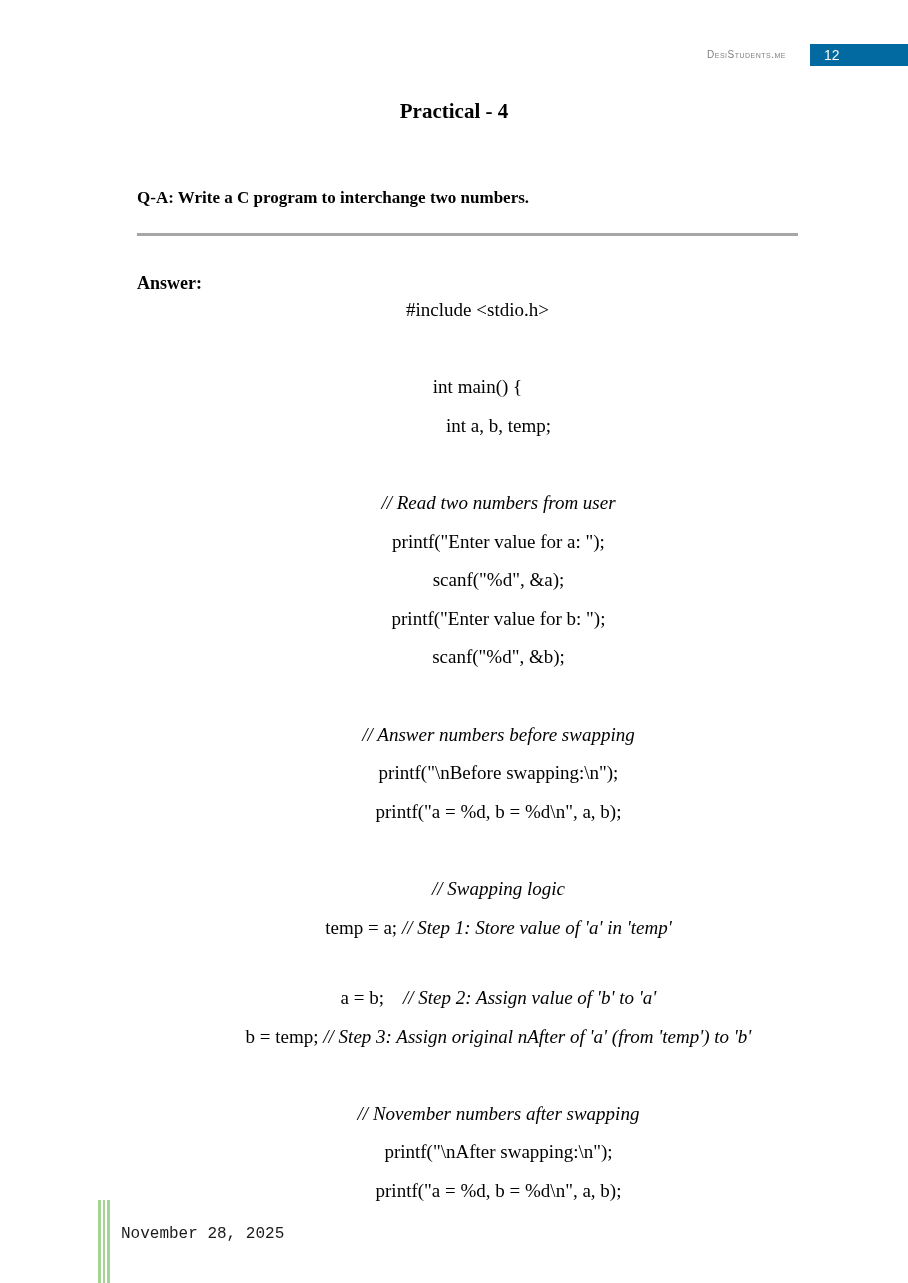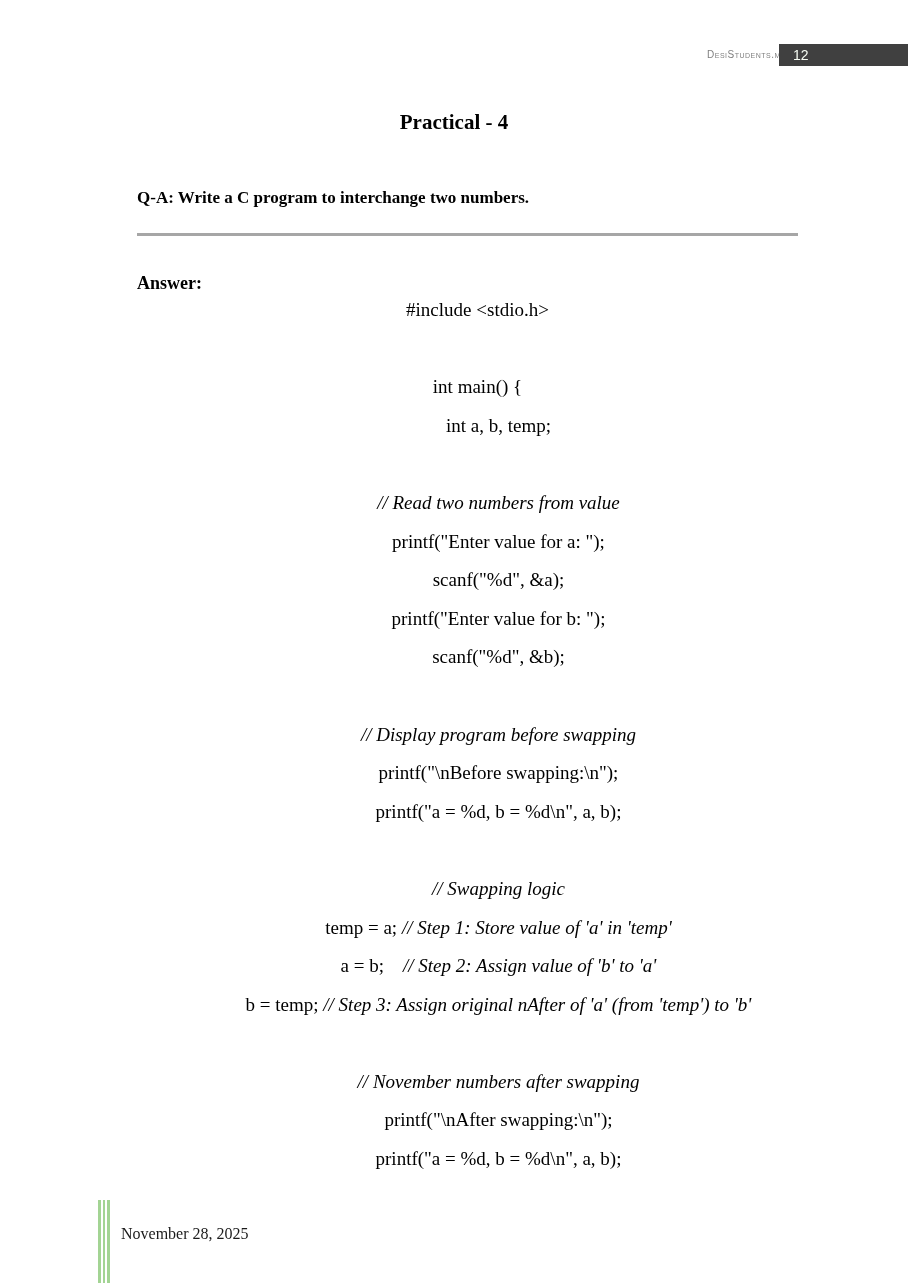--- a/index.html
+++ b/index.html
@@ -22,35 +22,35 @@
     font-variant: small-caps;
     font-size: 10px;
     letter-spacing: 0.5px;
     color: #7f7f7f;
     line-height: 22px;
   }
   .page-badge {
     position: absolute;
     top: 44px;
     right: 0;
-    width: 129px;
+    width: 98px;
     height: 22px;
-    background: #404040;
+    background: #0369a1;
     box-sizing: border-box;
     padding-left: 14px;
     font-family: "Liberation Sans", sans-serif;
     font-size: 14px;
     color: #f5fbf2;
     line-height: 22px;
   }
 
   
   .doc-title {
     position: absolute;
-    top: 110px;
+    top: 99px;
     left: 0;
     width: 100%;
     text-align: center;
     font-size: 21px;
     font-weight: bold;
   }
 
   
   .question {
     position: absolute;
@@ -101,21 +101,21 @@
     top: 1200px;
     bottom: 0;
     display: flex;
     gap: 2px;
   }
   .footer-bars .bar { width: 2.6px; background: #a3d494; }
   .footer-date {
     position: absolute;
     left: 121px;
     top: 1225px;
-    font-family: Liberation Serif, serif;
+    font-family: Liberation Mono, monospace;
     font-size: 16px;
     color: #1a1a1a;
   }
 </style>
 </head>
 <body>
 
 <div class="page">
 
   <div class="header-site">DesiStudents.me</div>
@@ -129,33 +129,33 @@
   <div class="divider"></div>
 
   <div class="answer-label">Answer:</div>
 
   <div class="code-block" id="code-block">
       <div class="code-line"><span class="seg-code">#include &lt;stdio.h&gt;</span></div>
       <div class="code-line"></div>
       <div class="code-line"><span class="seg-code">int main() {</span></div>
       <div class="code-line" style="padding-left: 21px;"><span class="indent-1"></span><span class="seg-code">int a, b, temp;</span></div>
       <div class="code-line"></div>
-      <div class="code-line" style="padding-left: 21px;"><span class="indent-1"></span><span class="seg-comment">// Read two numbers from value</span></div>
+      <div class="code-line" style="padding-left: 21px;"><span class="indent-1"></span><span class="seg-comment">// Read two numbers from user</span></div>
       <div class="code-line" style="padding-left: 21px;"><span class="indent-1"></span><span class="seg-code">printf("Enter value for a: ");</span></div>
       <div class="code-line" style="padding-left: 21px;"><span class="indent-1"></span><span class="seg-code">scanf("%d", &amp;a);</span></div>
       <div class="code-line" style="padding-left: 21px;"><span class="indent-1"></span><span class="seg-code">printf("Enter value for b: ");</span></div>
       <div class="code-line" style="padding-left: 21px;"><span class="indent-1"></span><span class="seg-code">scanf("%d", &amp;b);</span></div>
       <div class="code-line"></div>
-      <div class="code-line" style="padding-left: 21px;"><span class="indent-1"></span><span class="seg-comment">// Display program before swapping</span></div>
+      <div class="code-line" style="padding-left: 21px;"><span class="indent-1"></span><span class="seg-comment">// Answer numbers before swapping</span></div>
       <div class="code-line" style="padding-left: 21px;"><span class="indent-1"></span><span class="seg-code">printf("\nBefore swapping:\n");</span></div>
       <div class="code-line" style="padding-left: 21px;"><span class="indent-1"></span><span class="seg-code">printf("a = %d, b = %d\n", a, b);</span></div>
       <div class="code-line"></div>
       <div class="code-line" style="padding-left: 21px;"><span class="indent-1"></span><span class="seg-comment">// Swapping logic</span></div>
       <div class="code-line" style="padding-left: 21px;"><span class="indent-1"></span><span class="seg-code">temp = a; </span><span class="seg-comment">// Step 1: Store value of 'a' in 'temp'</span></div>
-      <div class="code-line" style="padding-left: 21px;"><span class="indent-1"></span><span class="seg-code">a = b;    </span><span class="seg-comment">// Step 2: Assign value of 'b' to 'a'</span></div>
+      <div class="code-line" style="padding-left: 21px; margin-top: 32px;"><span class="indent-1"></span><span class="seg-code">a = b;    </span><span class="seg-comment">// Step 2: Assign value of 'b' to 'a'</span></div>
       <div class="code-line" style="padding-left: 21px;"><span class="indent-1"></span><span class="seg-code">b = temp; </span><span class="seg-comment">// Step 3: Assign original nAfter of 'a' (from 'temp') to 'b'</span></div>
       <div class="code-line"></div>
       <div class="code-line" style="padding-left: 21px;"><span class="indent-1"></span><span class="seg-comment">// November numbers after swapping</span></div>
       <div class="code-line" style="padding-left: 21px;"><span class="indent-1"></span><span class="seg-code">printf("\nAfter swapping:\n");</span></div>
       <div class="code-line" style="padding-left: 21px;"><span class="indent-1"></span><span class="seg-code">printf("a = %d, b = %d\n", a, b);</span></div>
     </div>
 
   <div class="footer-bars">
     <div class="bar"></div>
     <div class="bar"></div>

